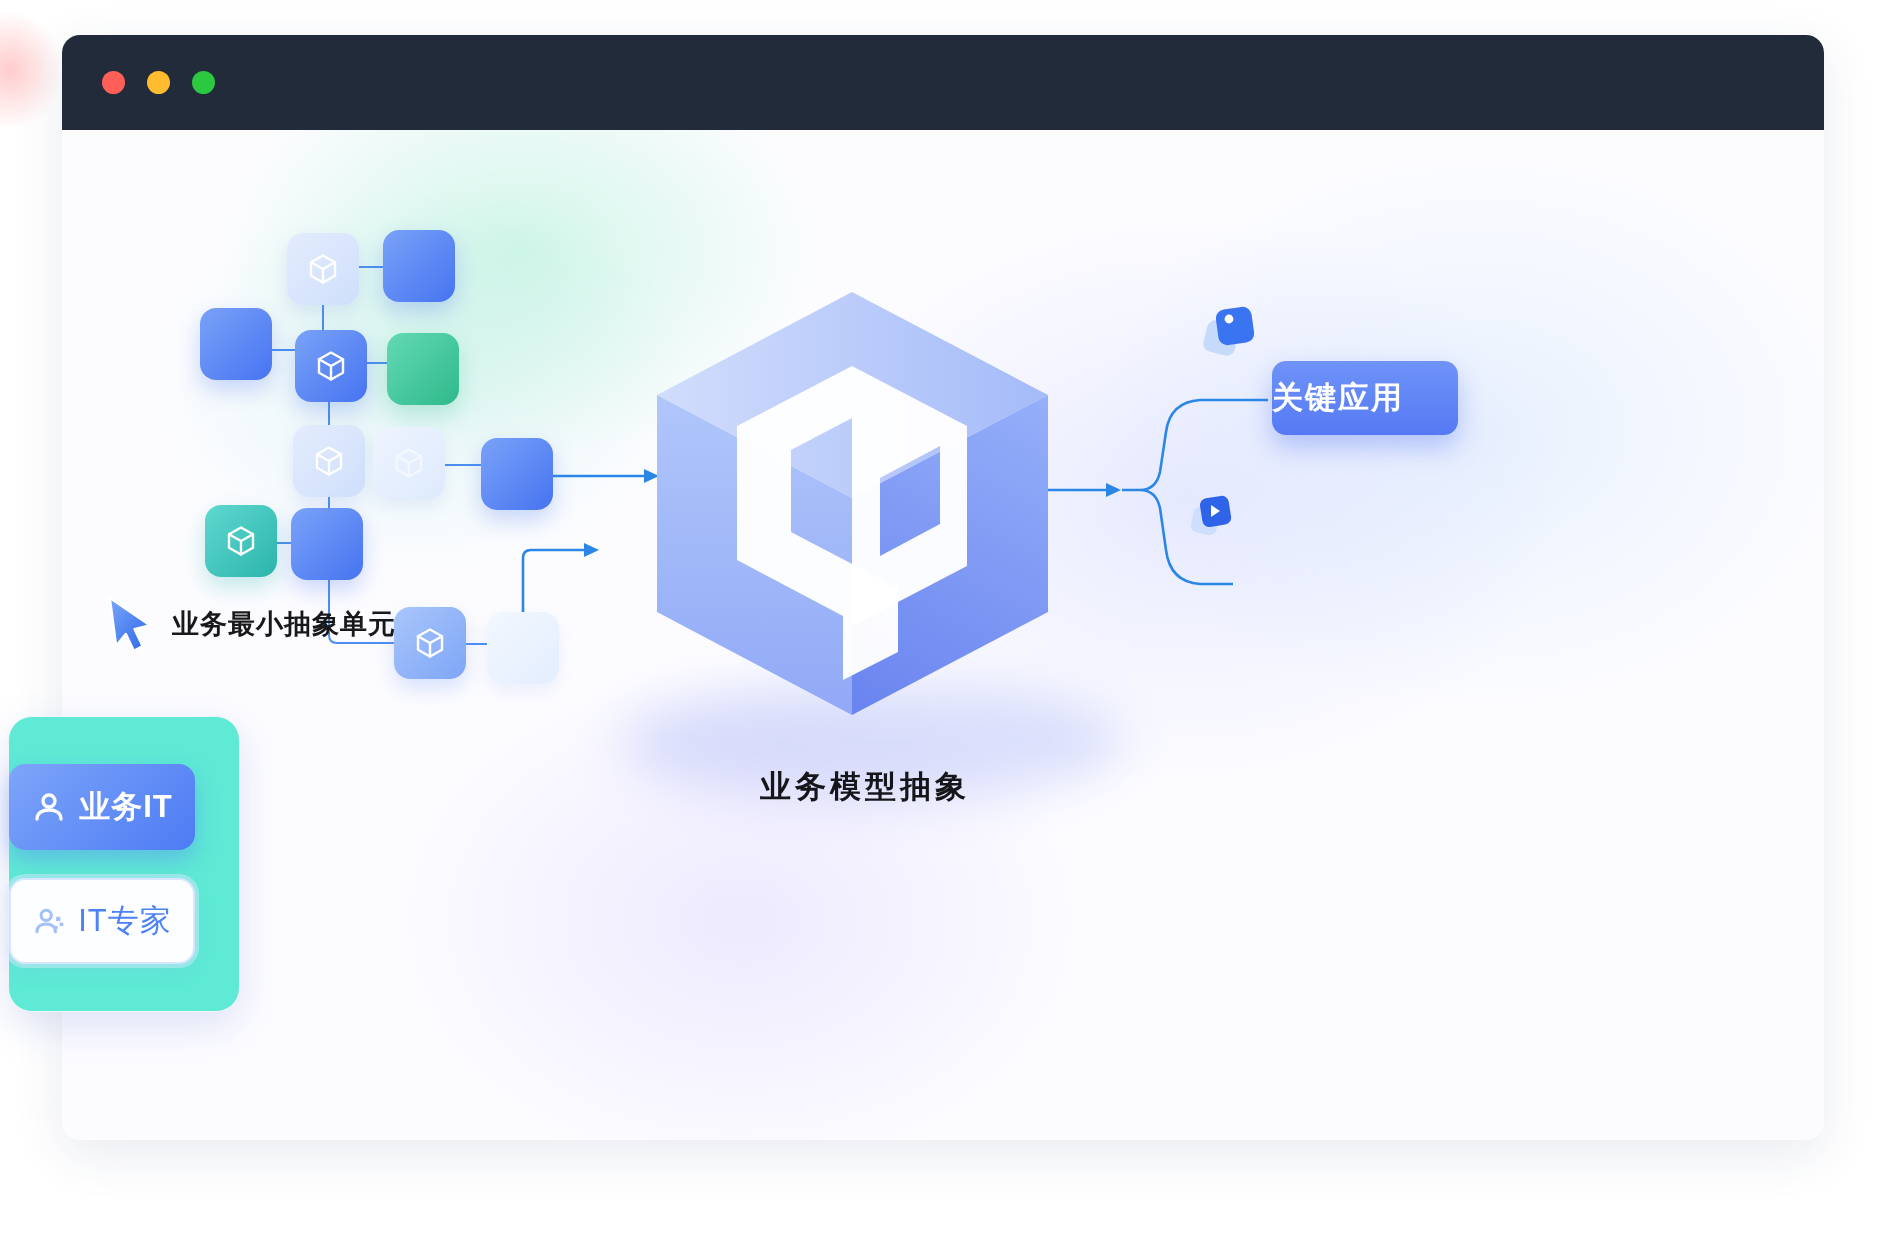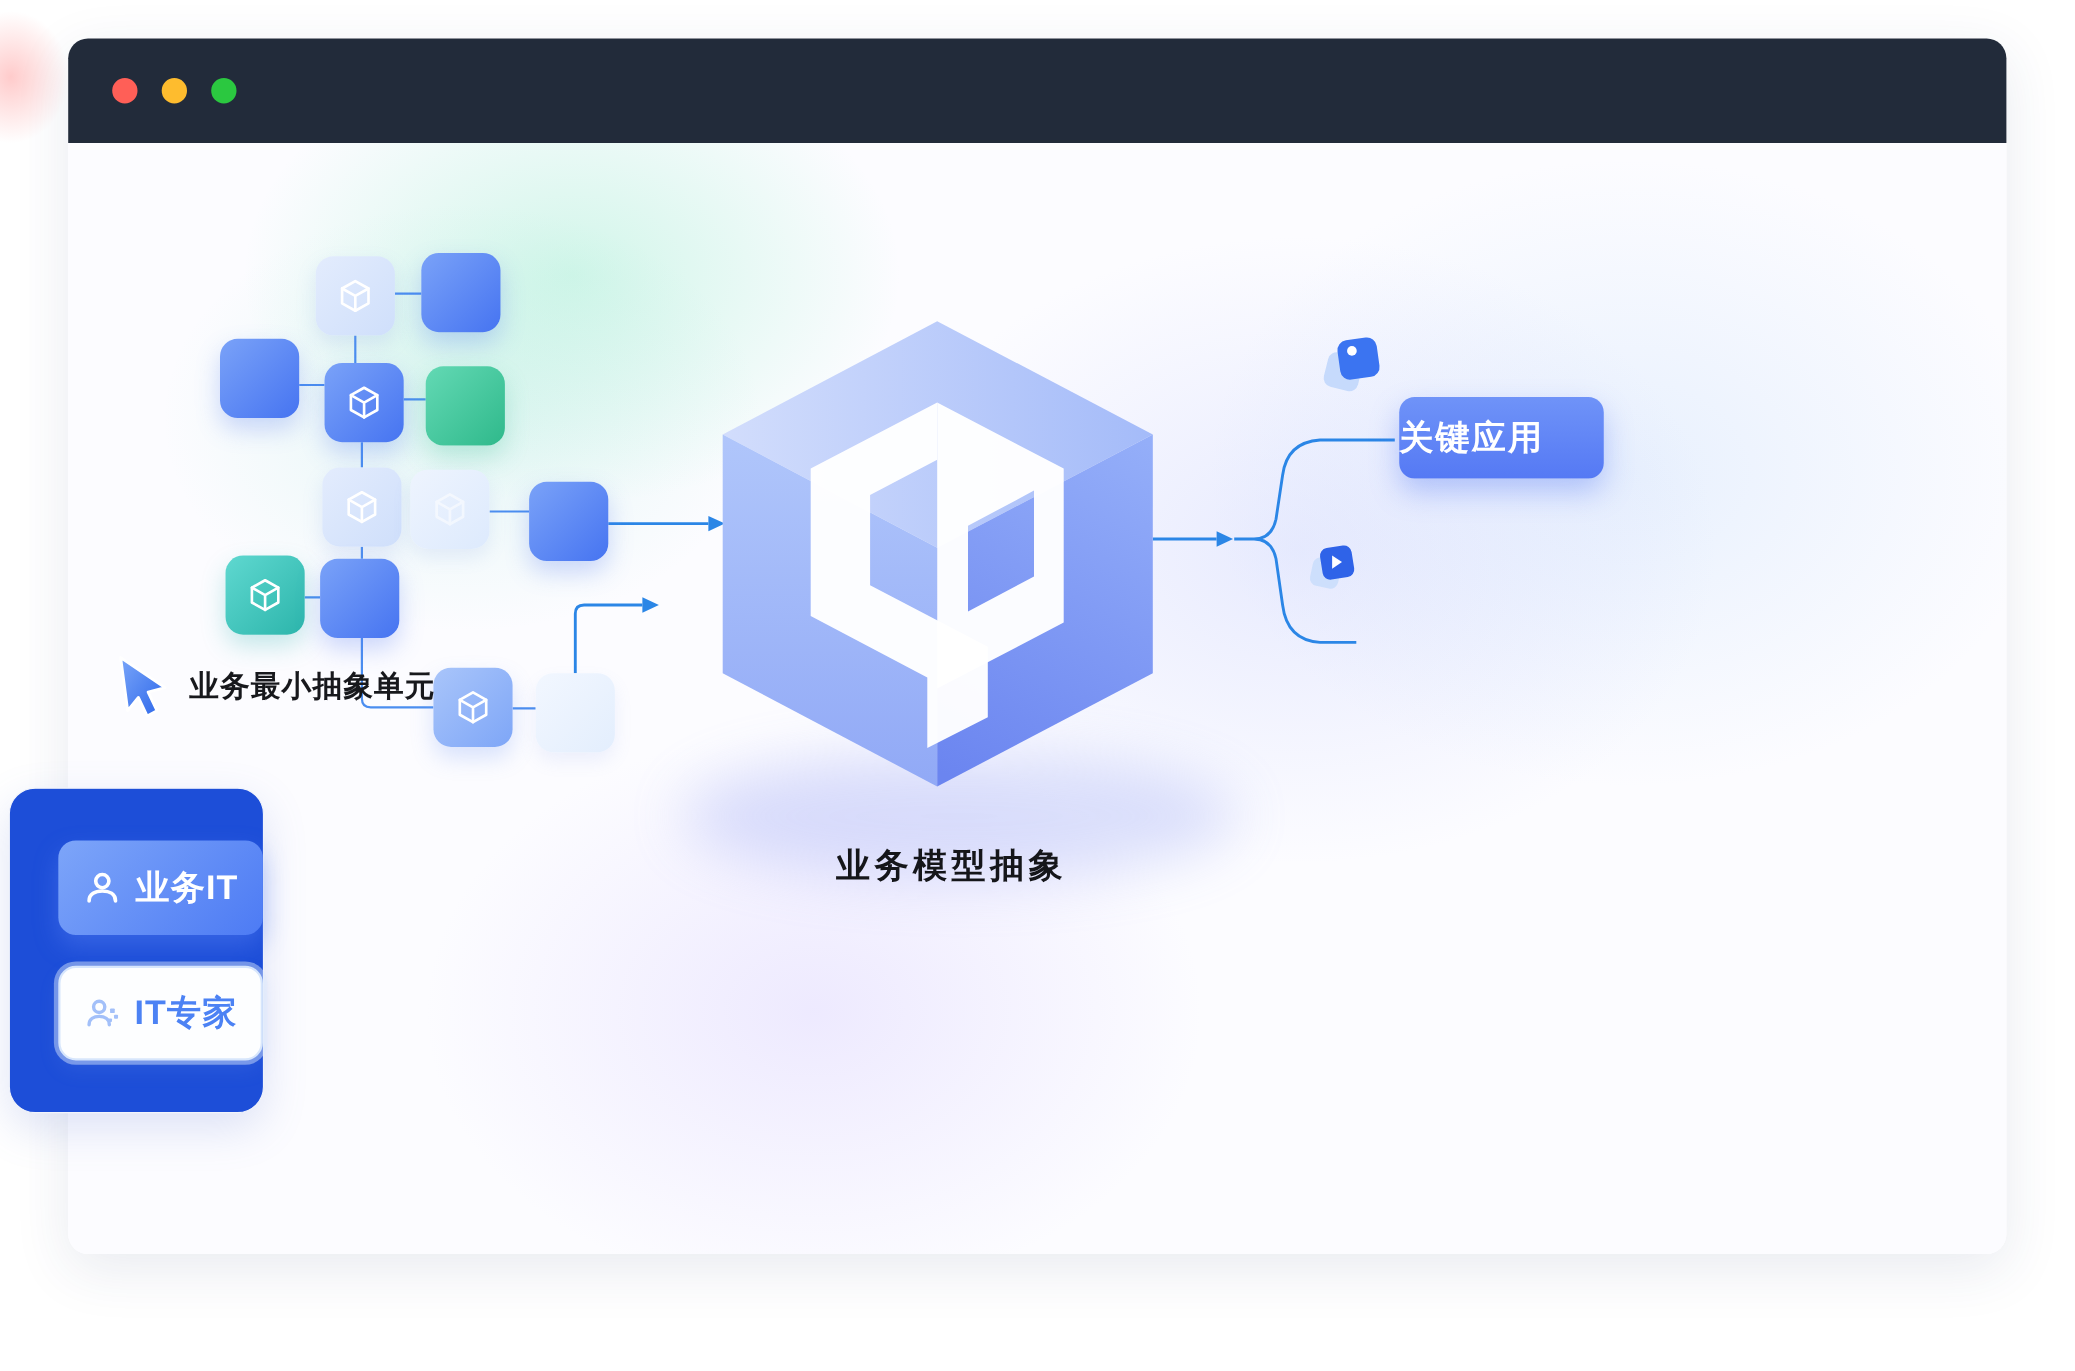--- a/index.html
+++ b/index.html
@@ -89,39 +89,39 @@
     box-shadow:0 10px 24px rgba(120,160,245,0.18);
   }
   .pill.core span { color:#4b83f5; font-size:30px; font-weight:700; letter-spacing:2px; }
 
   .tag1 { position:absolute; left:1198px; top:302px; width:62px; height:62px; }
   .tag2 { position:absolute; left:1188px; top:492px; width:48px; height:48px; }
 
   
   .roles-card {
     position:absolute; left:8px; top:716px; width:232px; height:296px;
-    background:#1d4ed8; border-radius:24px; z-index:3;
+    background:#5eead4; border-radius:24px; z-index:3;
     box-shadow:0 14px 40px rgba(100,125,210,0.20);
     border:1px solid #f1f4fb;
-    display:flex; flex-direction:column; align-items:flex-end; justify-content:center; gap:28px;
+    display:flex; flex-direction:column; align-items:flex-start; justify-content:center; gap:28px;
   }
   .role-btn {
     width:186px; height:86px; border-radius:16px; display:flex; align-items:center;
     justify-content:center; gap:12px; cursor:pointer;
   }
   .role-btn.primary {
     background:linear-gradient(135deg,#7da5f9,#4d7bf4);
     box-shadow:0 10px 22px rgba(90,130,245,0.42);
   }
   .role-btn.primary span { color:#ffffff; font-size:31px; font-weight:700; letter-spacing:1px; }
   .role-btn.secondary {
     background:#fdfeff; border:2px solid #d7e6fc;
     box-shadow:0 0 0 4px rgba(222,235,253,0.45), 0 8px 18px rgba(130,160,240,0.14);
   }
-  .role-btn.secondary span { color:#4c82f4; font-size:31px; font-weight:700; letter-spacing:1px; }
+  .role-btn.secondary span { color:#4c82f4; font-size:31px; font-weight:400; letter-spacing:1px; }
   .pi { width:36px; height:36px; }
   .pi path, .pi circle { fill:none; stroke:#ffffff; stroke-width:2.2; stroke-linecap:round; stroke-linejoin:round; }
   .pi2 { width:34px; height:34px; }
   .pi2 path, .pi2 circle { fill:none; stroke:#a3c0f9; stroke-width:2.2; stroke-linecap:round; stroke-linejoin:round; }
   .pi2 rect { fill:#a3c0f9; stroke:none; }
 </style>
 </head>
 <body>
 
 <div class="page">

